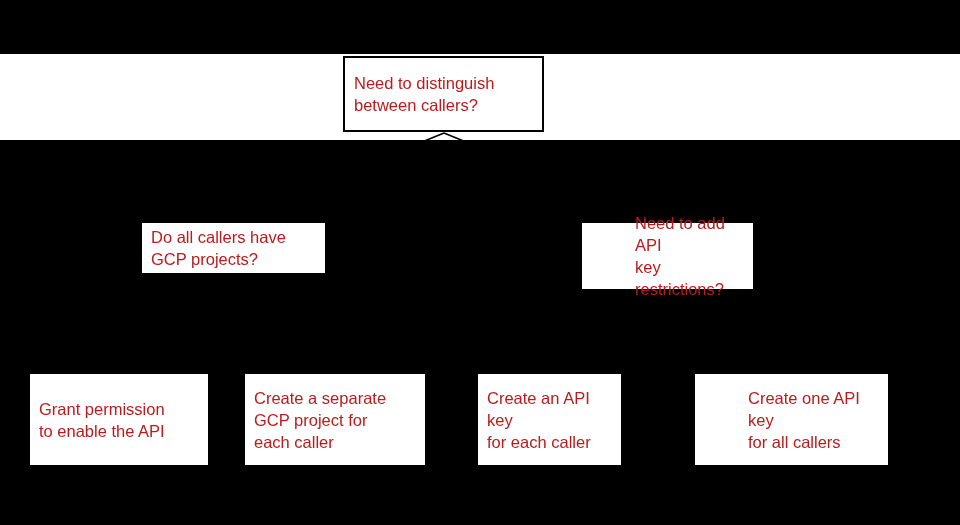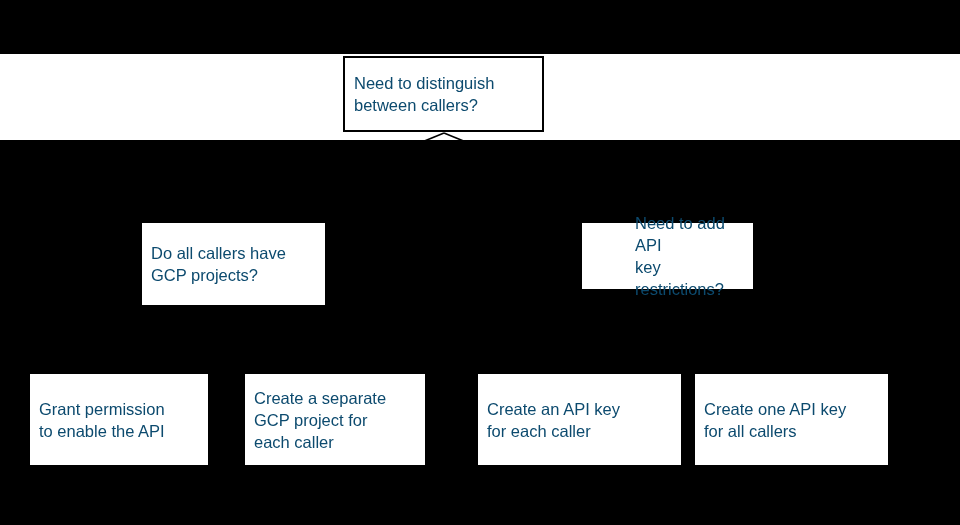--- a/index.html
+++ b/index.html
@@ -22,39 +22,39 @@
     width: 960px;
     height: 86px;
     background: #ffffff;
   }
   .node {
     position: absolute;
     background: #ffffff;
     box-sizing: border-box;
     display: flex;
     align-items: center;
-    color: #0c4a6e;
+    color: #b91c1c;
   }
   .node .txt {
     font-size: 16.5px;
     line-height: 22px;
     white-space: pre-line;
     padding-left: 9px;
     padding-right: 4px;
   }
   .node.bordered {
     border: 2px solid #000000;
   }
   #root-node      { left: 343px; top: 56px;  width: 201px; height: 76px; }
-  #left-question  { left: 142px; top: 223px; width: 183px; height: 82px; }
+  #left-question  { left: 142px; top: 223px; width: 183px; height: 50px; }
   #right-question { left: 582px; top: 223px; width: 171px; height: 66px; padding-left: 44px; }
   #outcome-0      { left: 30px;  top: 374px; width: 178px; height: 91px; }
   #outcome-1      { left: 245px; top: 374px; width: 180px; height: 91px; }
-  #outcome-2      { left: 478px; top: 374px; width: 203px; height: 91px; }
-  #outcome-3      { left: 695px; top: 374px; width: 193px; height: 91px; }
+  #outcome-2      { left: 478px; top: 374px; width: 143px; height: 91px; }
+  #outcome-3      { left: 695px; top: 374px; width: 193px; height: 91px; padding-left: 44px; }
   #branch-connector {
     position: absolute;
     left: 408px;
     top: 129px;
     width: 72px;
     height: 16px;
   }
   #branch-connector svg { display: block; }
 </style>
 </head>

